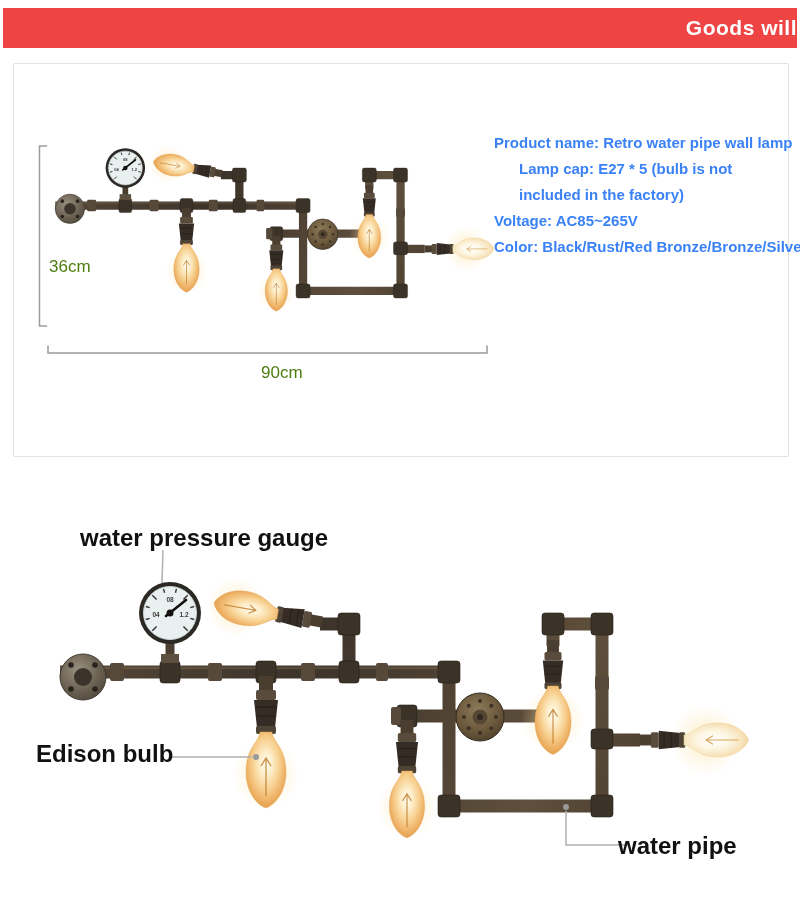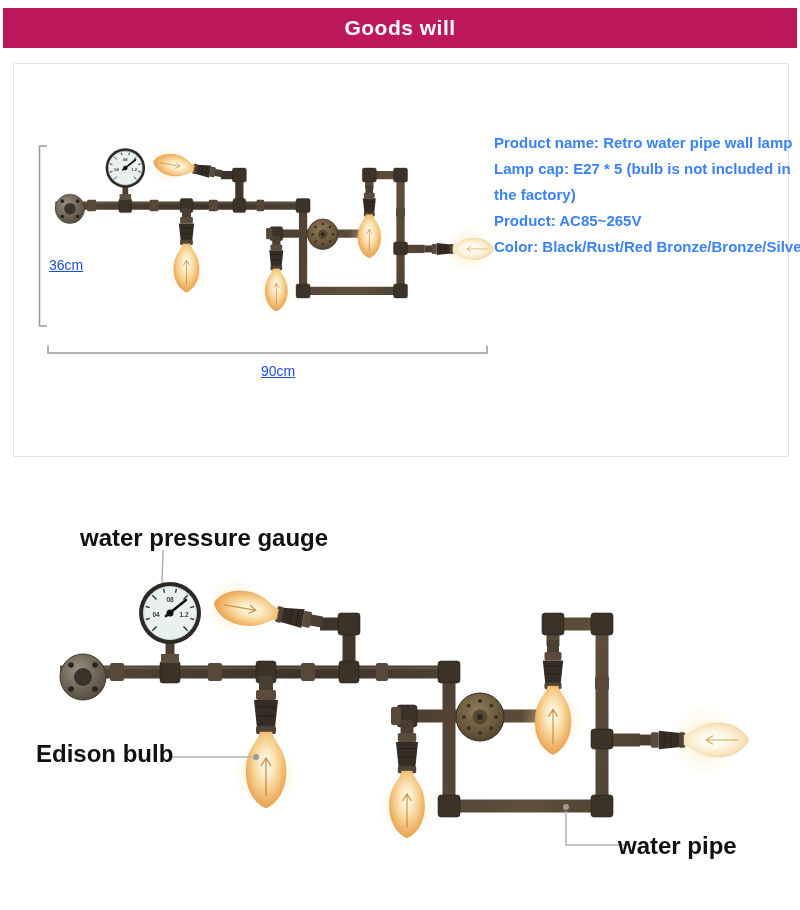--- a/index.html
+++ b/index.html
@@ -1,33 +1,33 @@
 <!DOCTYPE html>
 <html><head>
 <meta charset="utf-8">
 <style>
   html,body{margin:0;padding:0;background:#fff;}
   .page{position:relative;width:800px;height:910px;background:#ffffff;
         font-family:"Liberation Sans",sans-serif;overflow:hidden;}
 
   .header-bar{position:absolute;left:3px;top:8px;width:794px;height:40px;
-      background:#be185d;display:flex;align-items:center;justify-content:center;}
+      background:#ef4444;display:flex;align-items:center;justify-content:flex-end;}
   .header-bar span{color:#ffffff;font-size:21px;font-weight:600;letter-spacing:.5px;}
 
   .product-box{position:absolute;left:13px;top:63px;width:774px;height:392px;
       border:1px solid #e3e3e3;border-radius:2px;background:#ffffff;}
   .product-box svg{position:absolute;left:0;top:0;}
 
-  .dim-label{position:absolute;color:#1d4ed8;font-size:14px;text-decoration:underline;}
+  .dim-label{position:absolute;color:#4d7c0f;font-size:17px;}
   .dim-h{left:35px;top:193px;}
   .dim-w{left:247px;top:299px;}
 
   .specs{position:absolute;left:480px;top:66px;width:302px;}
   .spec{font-size:15px;font-weight:700;color:#3b82f6;line-height:26px;white-space:nowrap;}
-  .spec.wrap{white-space:normal;}
+  .spec.wrap{white-space:normal;margin-left:25px;}
 
   .diagram{position:absolute;left:0;top:455px;width:800px;height:455px;}
   .anno{position:absolute;font-size:24px;font-weight:700;color:#111;white-space:nowrap;}
   .anno-gauge{left:80px;top:524px;}
   .anno-bulb{left:36px;top:740px;}
   .anno-pipe{left:618px;top:832px;}
 </style>
 </head>
 <body>
 
@@ -206,21 +206,21 @@
         <path d="M33 82 H25.5 V262 H33"></path>
         <path d="M34 281.5 V289 H473 V281.5"></path>
       </g>
       <use href="#lamp" transform="translate(40,83) scale(0.637)"></use>
     </svg>
     <div class="dim-label dim-h">36cm</div>
     <div class="dim-label dim-w">90cm</div>
     <div class="specs">
       <div class="spec">Product name: Retro water pipe wall lamp</div>
       <div class="spec wrap">Lamp cap: E27 * 5 (bulb is not included in the factory)</div>
-      <div class="spec">Product: AC85~265V</div>
+      <div class="spec">Voltage: AC85~265V</div>
       <div class="spec">Color: Black/Rust/Red Bronze/Bronze/Silver</div>
     </div>
   </div>
 
   <svg class="diagram" width="800" height="455" viewBox="0 0 800 455">
     <use href="#lamp" transform="translate(58,125)"></use>
     <g stroke="#b0b0b0" stroke-width="1.5" fill="none">
       <line x1="163" y1="95" x2="162" y2="128"></line>
       <line x1="170" y1="302" x2="252" y2="302"></line>
       <polyline points="566,356 566,390 630,390"></polyline>

